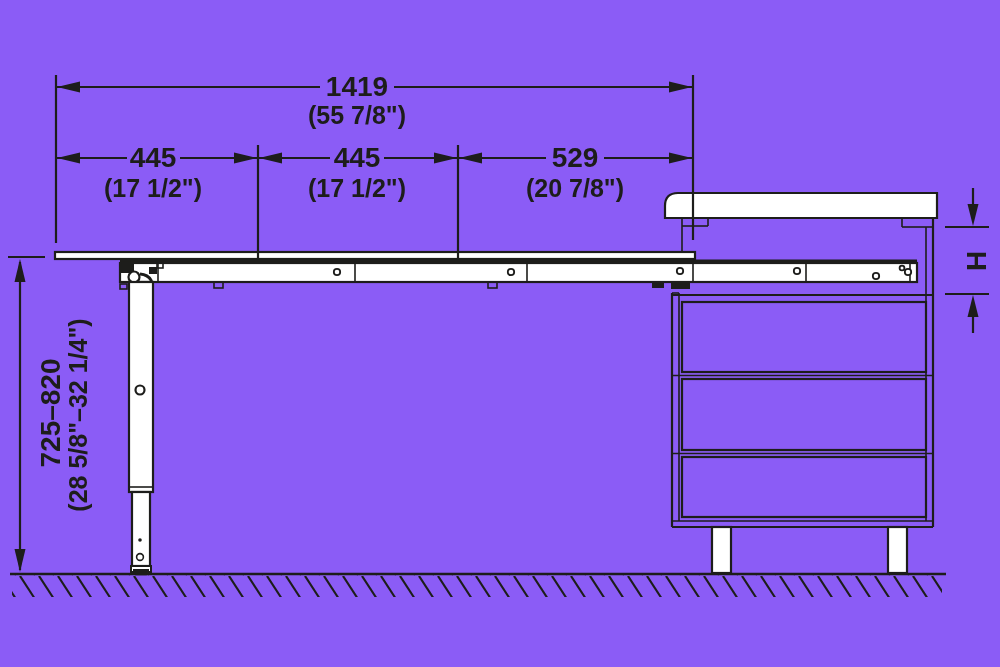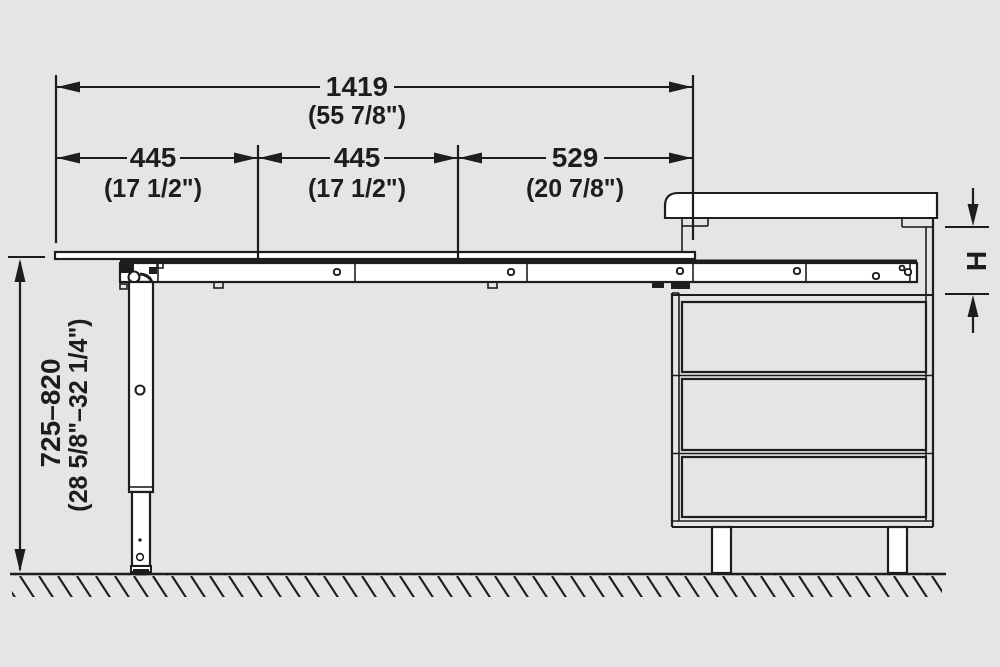--- a/index.html
+++ b/index.html
@@ -1,16 +1,16 @@
 <!DOCTYPE html>
 <html><head>
 <meta charset="utf-8">
 <style>
   html, body { margin: 0; padding: 0; background: #ffffff; }
-  .stage { width: 1000px; height: 667px; position: relative; background: #e5e5e5; }
+  .stage { width: 1000px; height: 667px; position: relative; background: #8b5cf6; }
   svg { display: block; }
   text {
     font-family: "Liberation Sans", "DejaVu Sans", sans-serif;
     font-weight: 700;
     fill: #1d1d1b;
   }
   .dim-num  { font-size: 28px; }
   .dim-inch { font-size: 25px; }
   .ln  { stroke: #1d1d1b; fill: none; }
   .w2  { stroke-width: 2.2; }

